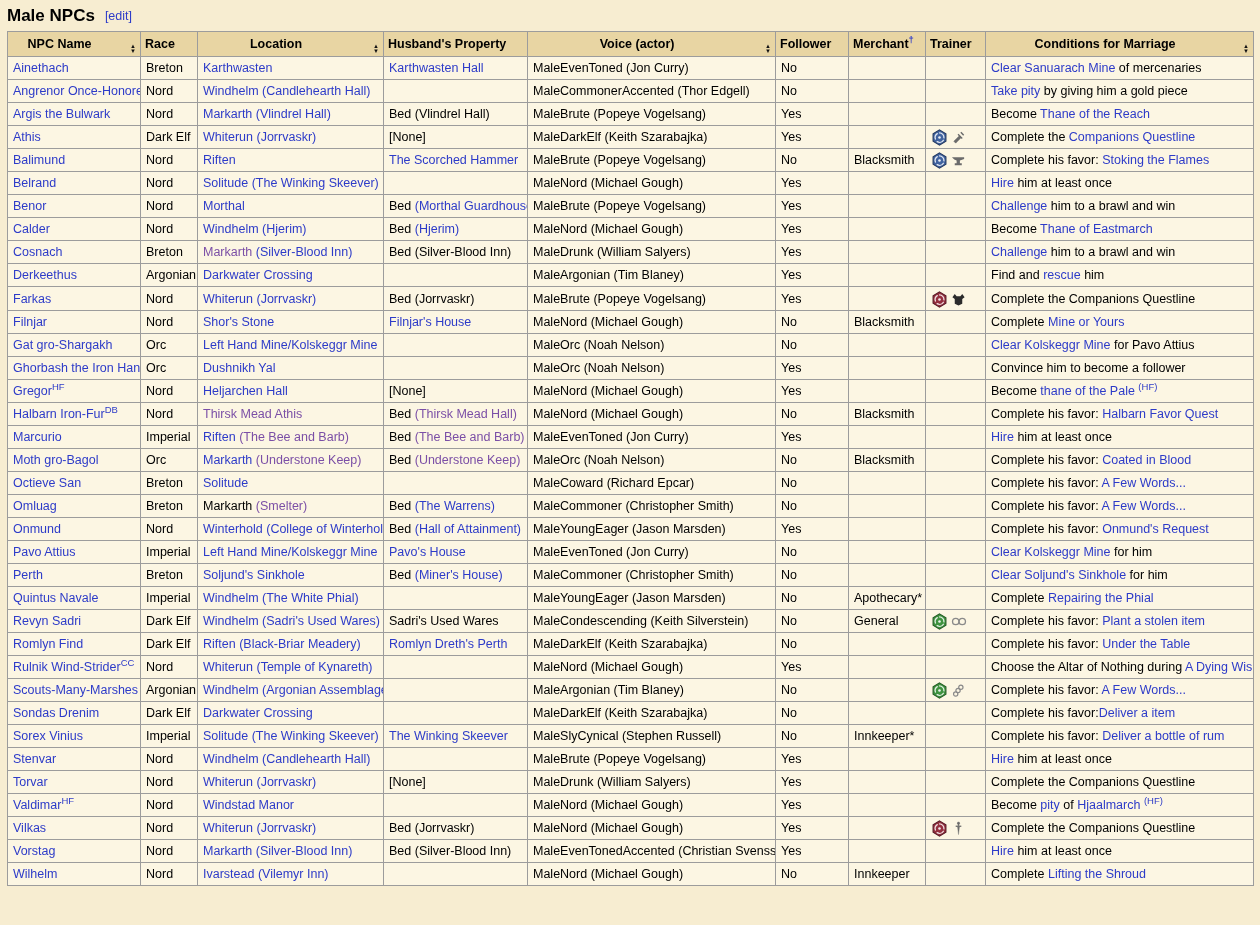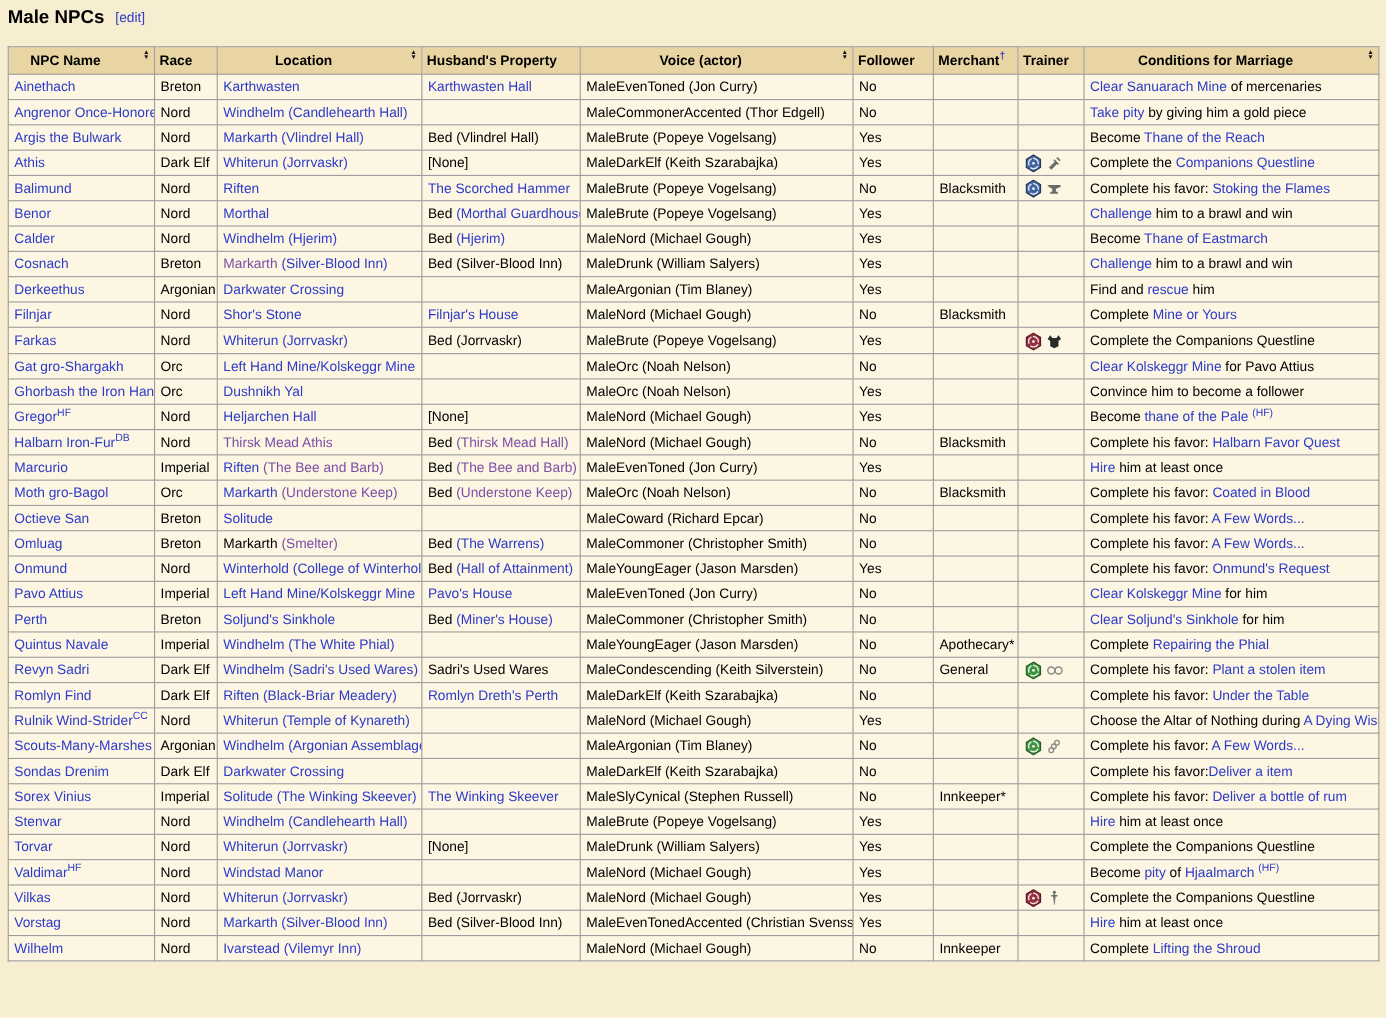--- a/index.html
+++ b/index.html
@@ -4,21 +4,21 @@
 <style>
   html,body{margin:0;padding:0;}
   body{
     background:#f7edd1;
     font-family:"Liberation Sans",sans-serif;
     font-size:13px;
     color:#000;
     padding:4px 7px;
     width:1246px;
   }
-  .page-head{margin:2px 0 16px 0;}
+  .page-head{margin:2px 0 5px 0;}
   .page-title{font-size:17px;font-weight:bold;display:inline;}
   a.edit-link{font-size:12.5px;margin-left:10px;position:relative;top:-1px;}
   a{text-decoration:none;cursor:pointer;}
   a.l{color:#2d3bc8;}
   a.v{color:#7b4fa6;}
   table.npc{
     border-collapse:collapse;
     table-layout:fixed;
     width:1246px;
     background:#fcf6e3;
@@ -31,21 +31,21 @@
     overflow:hidden;
     vertical-align:middle;
     text-align:left;
     font-size:12.5px;
   }
   table.npc th{
     background:#e8d5a3;
     font-weight:bold;
     padding:3px 4px;
   }
-  .thwrap{display:flex;align-items:flex-start;gap:21px;}
+  .thwrap{display:flex;align-items:flex-end;gap:21px;}
   .th-label{flex:1;text-align:center;}
   .sort-icon{
     display:inline-flex;flex-direction:column;align-items:center;
     font-size:6px;line-height:4.5px;color:#111;margin-left:2px;flex:0 0 auto;
     user-select:none;
   }
   td.c-trainer{text-align:left;padding-left:7px;}
   td.c-trainer .badge{display:inline-block;vertical-align:middle;margin-right:3px;}
   td.c-trainer .skill{display:inline-block;vertical-align:middle;}
   td.c-trainer svg{display:block;}
@@ -232,20 +232,31 @@
                 <path d="M14.6 13.2 A5.4 5.4 0 0 1 7.2 14.9"></path>
                 <path d="M5.2 11.8 A5.4 5.4 0 0 1 7.4 5.4"></path>
               </g>
               <circle cx="10" cy="10" r="1.5" fill="#ffffff" opacity="0.9"></circle>
             </svg></span><span class="skill"><svg width="15" height="15" viewBox="0 0 16 16">
               <polygon points="1,4.5 14,4.5 14,6.5 9.5,8 9.5,11 11.5,11 11.5,13 4,13 4,11 6,11 6,8 3.5,7" fill="#6b6b6b"></polygon>
             </svg></span></td>
         <td class="c-conditions"><span>Complete his favor: </span><a class="l">Stoking the Flames</a></td>
       </tr>
       <tr>
+        <td class="c-name"><a class="l">Belrand</a></td>
+        <td class="c-race">Nord</td>
+        <td class="c-location"><a class="l">Solitude (The Winking Skeever)</a></td>
+        <td class="c-property"></td>
+        <td class="c-voice">MaleNord (Michael Gough)</td>
+        <td class="c-follower">Yes</td>
+        <td class="c-merchant"></td>
+        <td class="c-trainer"></td>
+        <td class="c-conditions"><a class="l">Hire</a><span> him at least once</span></td>
+      </tr>
+      <tr>
         <td class="c-name"><a class="l">Benor</a></td>
         <td class="c-race">Nord</td>
         <td class="c-location"><a class="l">Morthal</a></td>
         <td class="c-property"><span>Bed </span><a class="l">(Morthal Guardhouse)</a></td>
         <td class="c-voice">MaleBrute (Popeye Vogelsang)</td>
         <td class="c-follower">Yes</td>
         <td class="c-merchant"></td>
         <td class="c-trainer"></td>
         <td class="c-conditions"><a class="l">Challenge</a><span> him to a brawl and win</span></td>
       </tr>
@@ -274,31 +285,20 @@
       <tr>
         <td class="c-name"><a class="l">Derkeethus</a></td>
         <td class="c-race">Argonian</td>
         <td class="c-location"><a class="l">Darkwater Crossing</a></td>
         <td class="c-property"></td>
         <td class="c-voice">MaleArgonian (Tim Blaney)</td>
         <td class="c-follower">Yes</td>
         <td class="c-merchant"></td>
         <td class="c-trainer"></td>
         <td class="c-conditions"><span>Find and </span><a class="l">rescue</a><span> him</span></td>
-      </tr>
-      <tr>
-        <td class="c-name"><a class="l">Filnjar</a></td>
-        <td class="c-race">Nord</td>
-        <td class="c-location"><a class="l">Shor's Stone</a></td>
-        <td class="c-property"><a class="l">Filnjar's House</a></td>
-        <td class="c-voice">MaleNord (Michael Gough)</td>
-        <td class="c-follower">No</td>
-        <td class="c-merchant">Blacksmith</td>
-        <td class="c-trainer"></td>
-        <td class="c-conditions"><span>Complete </span><a class="l">Mine or Yours</a></td>
       </tr>
       <tr>
         <td class="c-name"><a class="l">Farkas</a></td>
         <td class="c-race">Nord</td>
         <td class="c-location"><a class="l">Whiterun (Jorrvaskr)</a></td>
         <td class="c-property"><span>Bed (Jorrvaskr)</span></td>
         <td class="c-voice">MaleBrute (Popeye Vogelsang)</td>
         <td class="c-follower">Yes</td>
         <td class="c-merchant"></td>
         <td class="c-trainer"><span class="badge"><svg width="17" height="17" viewBox="0 0 20 20">
@@ -306,20 +306,31 @@
               <g fill="none" stroke="#ffffff" stroke-width="1.5" opacity="0.85" stroke-linecap="round">
                 <path d="M10 4.6 A5.4 5.4 0 0 1 15.2 10.4"></path>
                 <path d="M14.6 13.2 A5.4 5.4 0 0 1 7.2 14.9"></path>
                 <path d="M5.2 11.8 A5.4 5.4 0 0 1 7.4 5.4"></path>
               </g>
               <circle cx="10" cy="10" r="1.5" fill="#ffffff" opacity="0.9"></circle>
             </svg></span><span class="skill"><svg width="15" height="15" viewBox="0 0 16 16">
               <path d="M4 2 L6 4.5 H10 L12 2 L14.5 5.5 L12 7.5 V12.5 L8 14.5 L4 12.5 V7.5 L1.5 5.5 Z" fill="#2b2b2b"></path>
             </svg></span></td>
         <td class="c-conditions"><span>Complete the Companions Questline</span></td>
+      </tr>
+      <tr>
+        <td class="c-name"><a class="l">Filnjar</a></td>
+        <td class="c-race">Nord</td>
+        <td class="c-location"><a class="l">Shor's Stone</a></td>
+        <td class="c-property"><a class="l">Filnjar's House</a></td>
+        <td class="c-voice">MaleNord (Michael Gough)</td>
+        <td class="c-follower">No</td>
+        <td class="c-merchant">Blacksmith</td>
+        <td class="c-trainer"></td>
+        <td class="c-conditions"><span>Complete </span><a class="l">Mine or Yours</a></td>
       </tr>
       <tr>
         <td class="c-name"><a class="l">Gat gro-Shargakh</a></td>
         <td class="c-race">Orc</td>
         <td class="c-location"><a class="l">Left Hand Mine/Kolskeggr Mine</a></td>
         <td class="c-property"></td>
         <td class="c-voice">MaleOrc (Noah Nelson)</td>
         <td class="c-follower">No</td>
         <td class="c-merchant"></td>
         <td class="c-trainer"></td>

